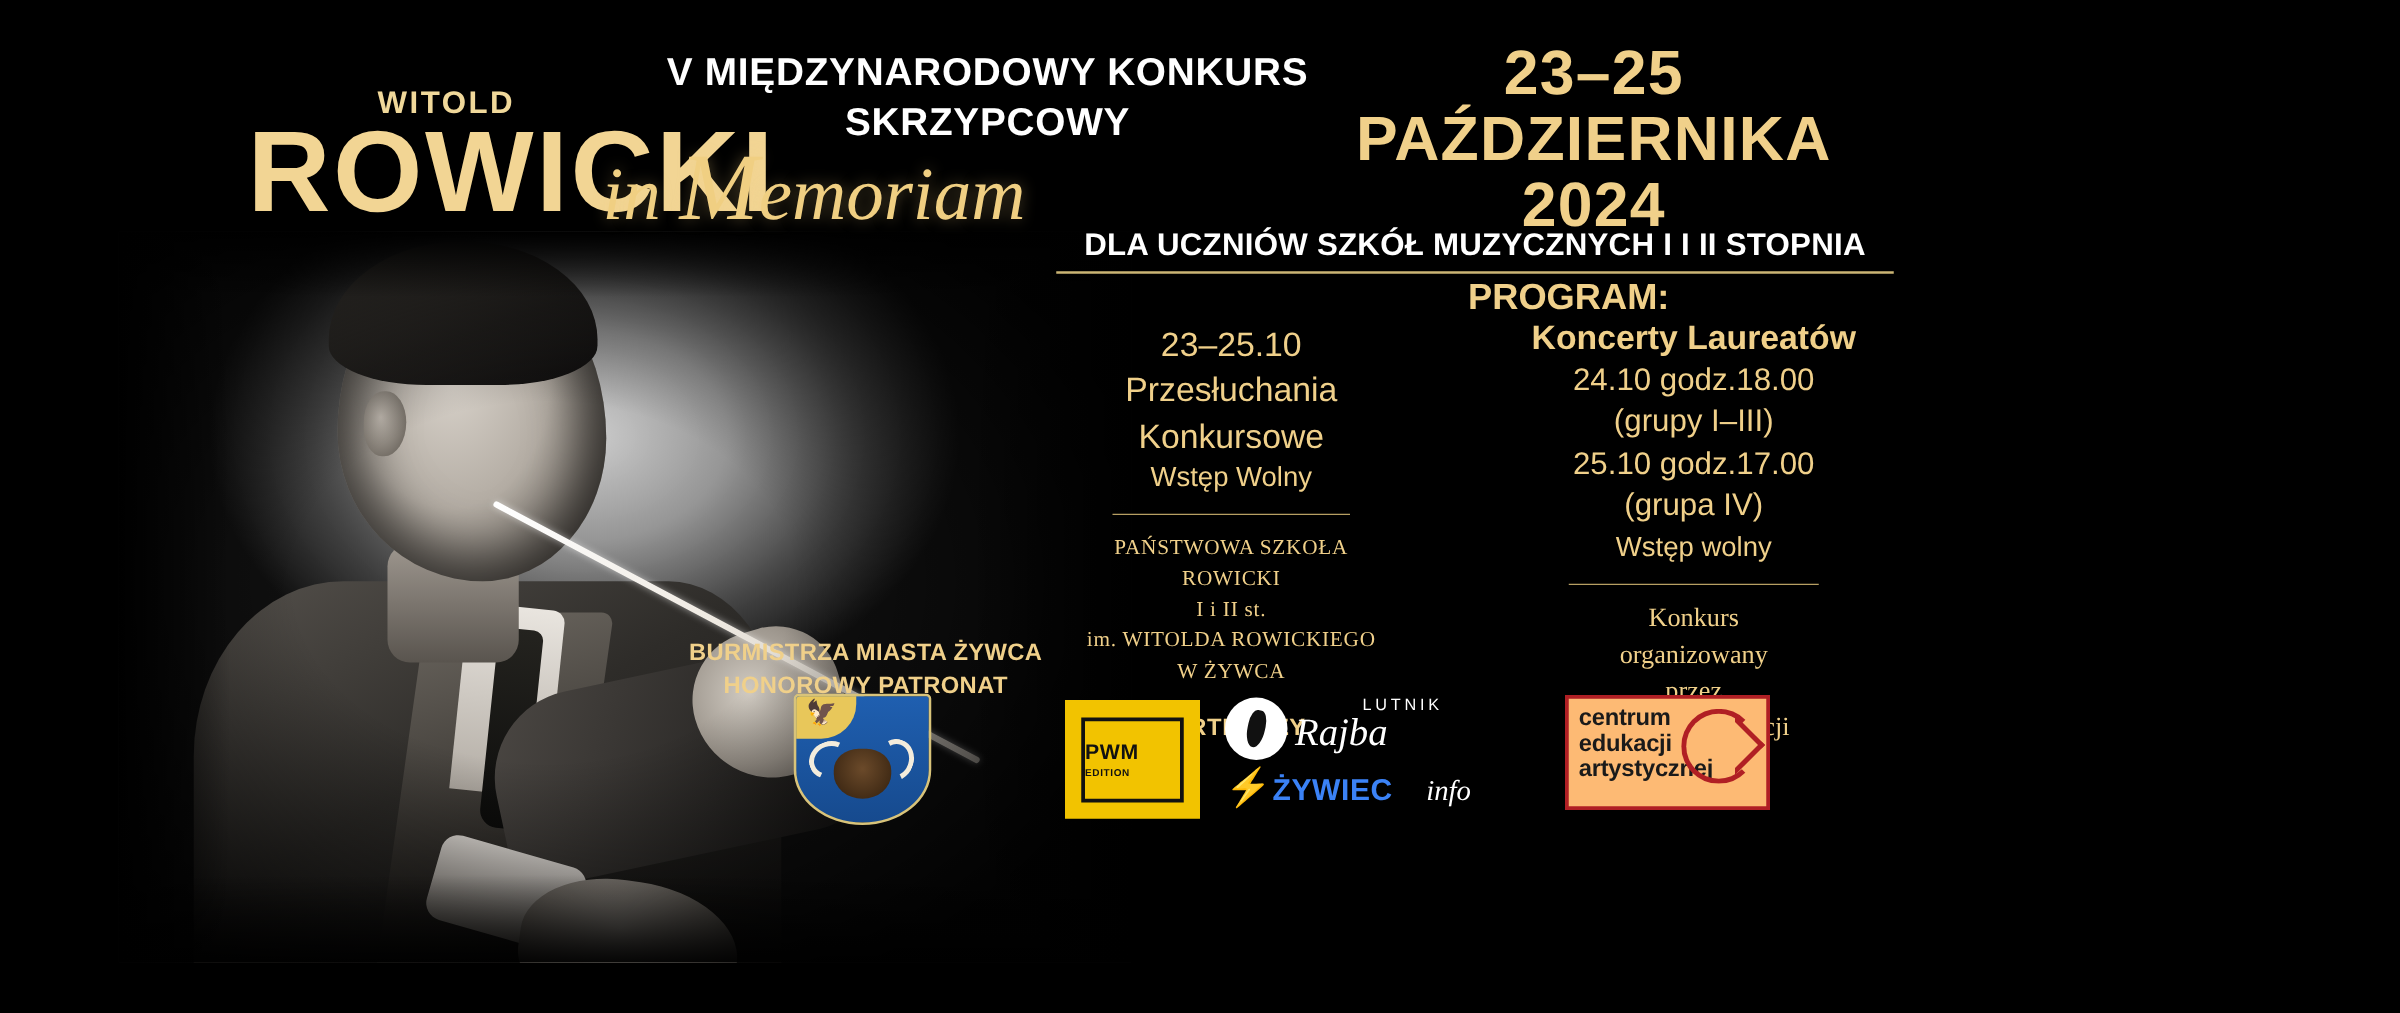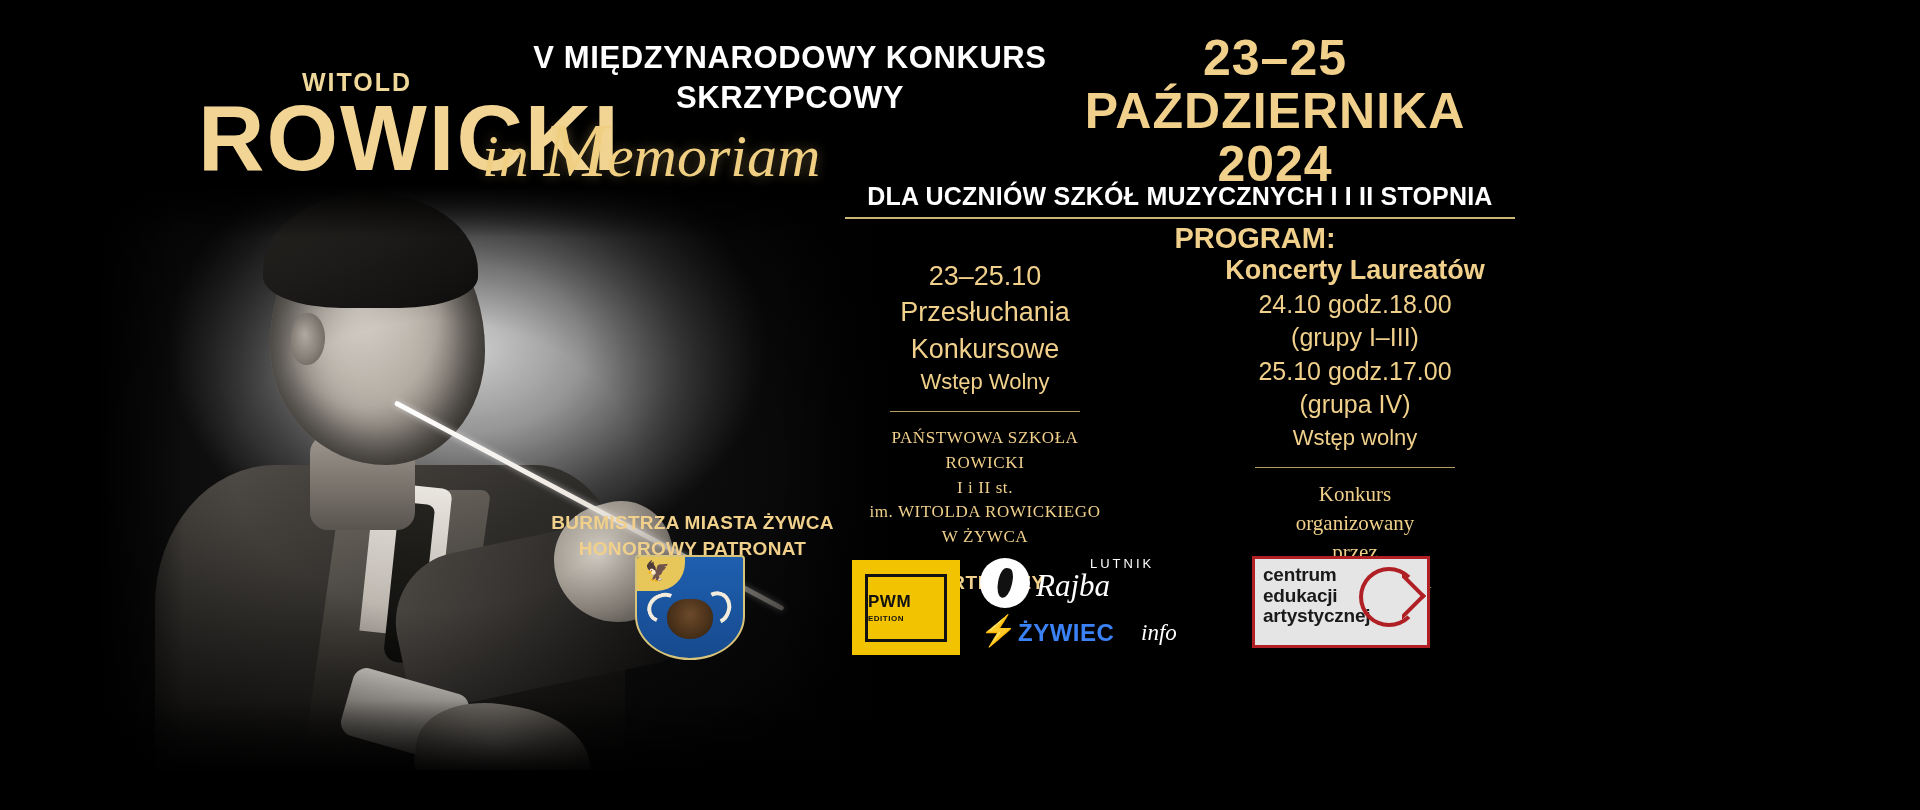--- a/index.html
+++ b/index.html
@@ -469,23 +469,23 @@
     font-style: italic;
     font-size: 23px;
     color: #ffffff;
     margin-left: 27px;
   }
 
   .logo-cea {
     position: absolute;
     left: 1252px;
     top: 556px;
-    width: 178px;
+    width: 164px;
     height: 92px;
-    background: #e5e5e5;
+    background: #fdba74;
     border: 3px solid #b01f24;
     box-sizing: border-box;
     padding: 6px 8px;
   }
   .logo-cea .cea-text {
     font-size: 19px;
     font-weight: 700;
     color: #1a1a1a;
     line-height: 1.08;
     letter-spacing: -0.2px;

